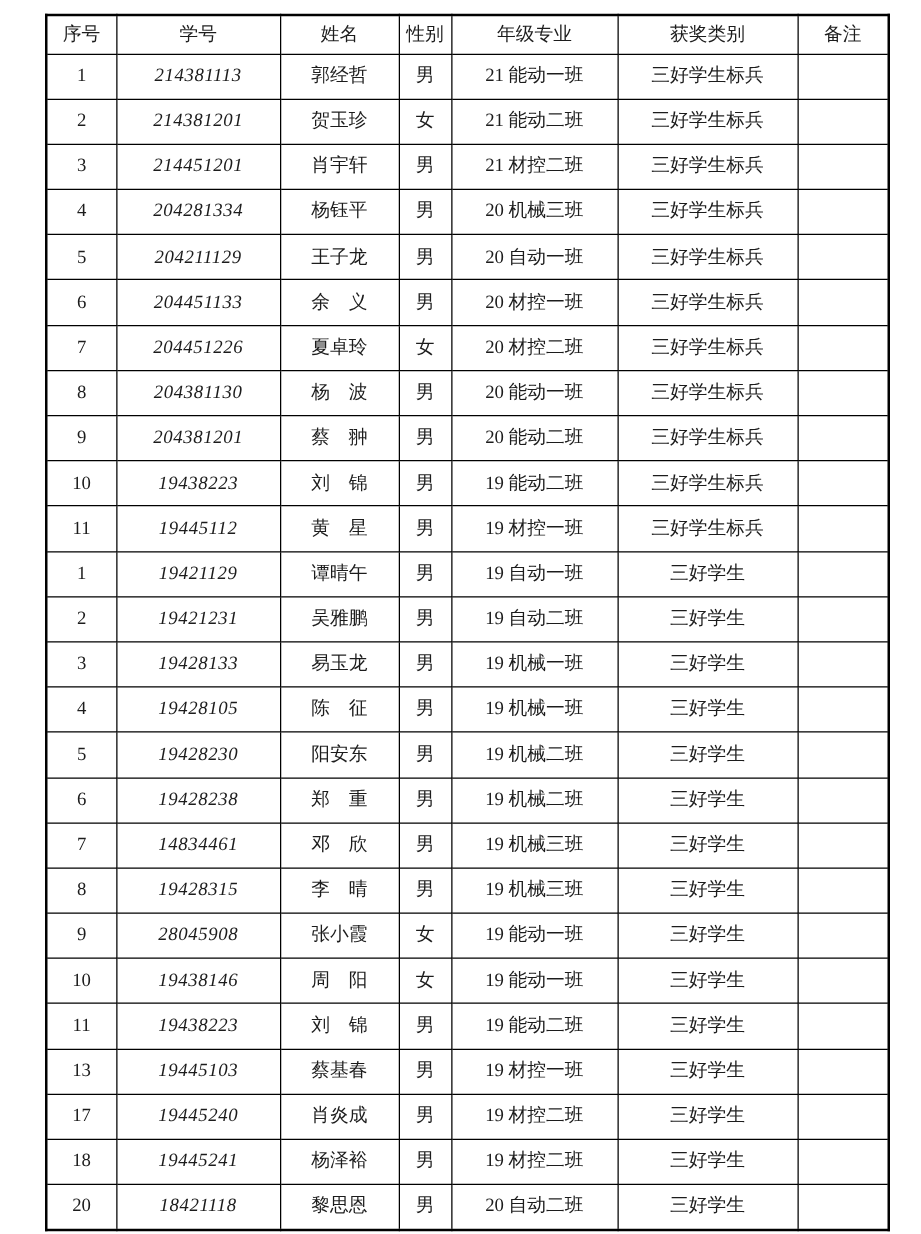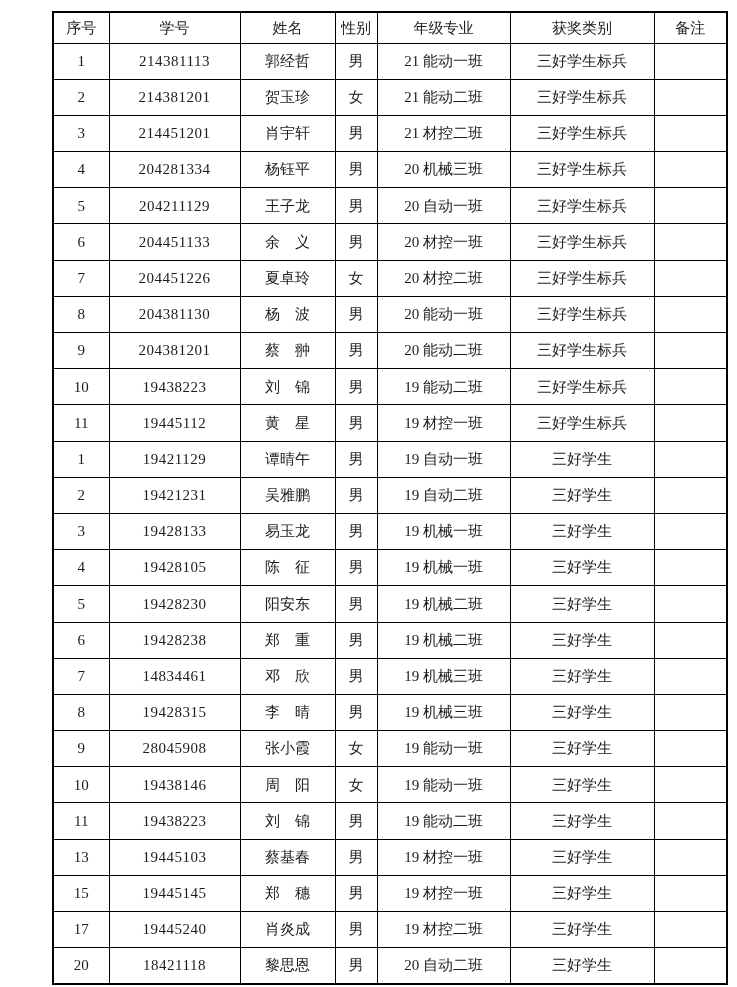--- a/index.html
+++ b/index.html
@@ -10,21 +10,21 @@
   .page {
     position: relative;
     width: 737px;
     height: 987px;
     background: #ffffff;
     font-family: "Liberation Serif", "DejaVu Serif", serif;
     color: #1c1c1c;
   }
   table.award-table {
     position: absolute;
-    left: 52px;
+    left: 36px;
     top: 11px;
     width: 674px;
     height: 974px;
     border-collapse: collapse;
     table-layout: fixed;
     border: 2px solid #000000;
   }
   table.award-table th,
   table.award-table td {
     border: 1px solid #000000;
@@ -33,21 +33,21 @@
     vertical-align: middle;
     font-size: 15px;
     font-weight: normal;
     line-height: 1.1;
     overflow: hidden;
     white-space: nowrap;
   }
   table.award-table thead tr { height: 31px; }
   table.award-table tbody tr { height: 30.4px; }
   
-  td.c-student-id { font-size: 15px; letter-spacing: 0.5px; }
+  td.c-student-id { font-size: 15px; letter-spacing: 0.5px; font-style: italic; }
   td.c-index { font-size: 15px; }
 </style>
 </head>
 <body>
 
 <div class="page">
   <table class="award-table">
     <colgroup>
       <col style="width:56px">
       <col style="width:131px">
@@ -270,32 +270,32 @@
         <tr>
           <td class="c-index">13</td>
           <td class="c-student-id">19445103</td>
           <td class="c-name">蔡基春</td>
           <td class="c-gender">男</td>
           <td class="c-grade-major">19 材控一班</td>
           <td class="c-award-category">三好学生</td>
           <td class="c-remarks"></td>
         </tr>
         <tr>
-          <td class="c-index">15</td>
-          <td class="c-student-id">19445145</td>
-          <td class="c-name">郑　穗</td>
-          <td class="c-gender">男</td>
-          <td class="c-grade-major">19 材控一班</td>
-          <td class="c-award-category">三好学生</td>
-          <td class="c-remarks"></td>
-        </tr>
-        <tr>
           <td class="c-index">17</td>
           <td class="c-student-id">19445240</td>
           <td class="c-name">肖炎成</td>
+          <td class="c-gender">男</td>
+          <td class="c-grade-major">19 材控二班</td>
+          <td class="c-award-category">三好学生</td>
+          <td class="c-remarks"></td>
+        </tr>
+        <tr>
+          <td class="c-index">18</td>
+          <td class="c-student-id">19445241</td>
+          <td class="c-name">杨泽裕</td>
           <td class="c-gender">男</td>
           <td class="c-grade-major">19 材控二班</td>
           <td class="c-award-category">三好学生</td>
           <td class="c-remarks"></td>
         </tr>
         <tr>
           <td class="c-index">20</td>
           <td class="c-student-id">18421118</td>
           <td class="c-name">黎思恩</td>
           <td class="c-gender">男</td>

